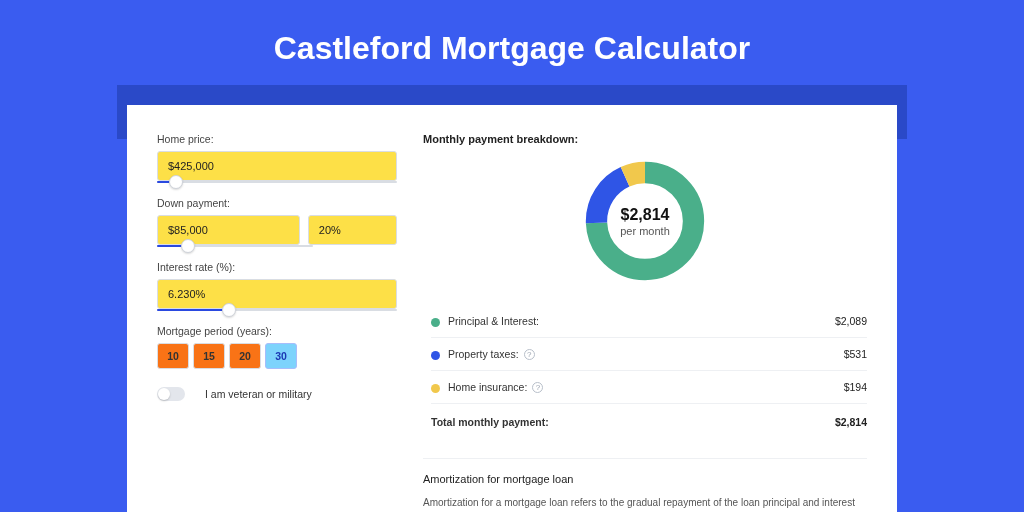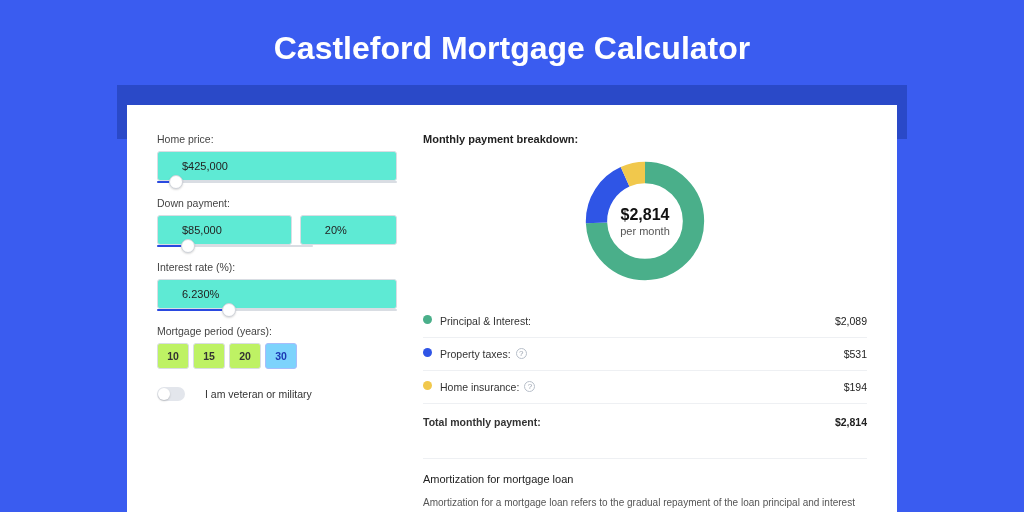--- a/index.html
+++ b/index.html
@@ -44,24 +44,24 @@
   .flabel {
     font-size: 10.5px;
     color: #444;
     margin-bottom: 6px;
     display: block;
   }
   .input {
     width: 100%;
     border: 1px solid #d9dde3;
     border-radius: 3px;
-    background: #5eead4;
+    background: #fde047;
     font-size: 11px;
     color: #222;
-    padding: 8px 24px;
+    padding: 8px 10px;
     height: 30px;
   }
   .group { margin-bottom: 14px; }
   .slider-track {
     height: 2px;
     background: #d9dde3;
     position: relative;
     margin-top: 0px;
     border-radius: 2px;
   }
@@ -82,21 +82,21 @@
     transform: translate(-50%, -50%);
     box-shadow: 0 1px 2px rgba(0,0,0,0.15);
   }
   .row { display: flex; gap: 8px; }
   .row .input:first-child { flex: 1.8; }
   .row .input:last-child { flex: 1; }
 
   .periods { display: flex; gap: 4px; margin-top: 4px; }
   .period-btn {
     border: 1px solid #d9dde3;
-    background: #bef264;
+    background: #f97316;
     border-radius: 3px;
     font-size: 10.5px;
     font-weight: 600;
     color: #333;
     width: 32px;
     height: 26px;
     display: flex;
     align-items: center;
     justify-content: center;
     cursor: pointer;
@@ -140,24 +140,25 @@
   .donut svg { width: 128px; height: 128px; transform: rotate(-90deg); }
   .donut-center {
     position: absolute; inset: 0;
     display: flex; flex-direction: column;
     align-items: center; justify-content: center;
   }
   .donut-amount { font-size: 16px; font-weight: 800; color: #111; }
   .donut-sub { font-size: 11px; color: #555; margin-top: 1px; }
 
   .legend-row {
-    display: flex; align-items: flex-start;
+    display: flex; align-items: flex-end;
     padding: 10px 0;
     border-bottom: 1px solid #eef0f3;
     font-size: 10.5px;
+    margin-left: 8px;
   }
   .legend-row.total { font-weight: 700; border-bottom: none; padding-top: 12px; }
   .legend-row.total .legend-amount { font-weight: 800; }
   .dot { width: 9px; height: 9px; border-radius: 50%; margin-right: 8px; flex-shrink: 0; }
   .dot.green { background: #4aaf8a; }
   .dot.blue { background: #2f55e6; }
   .dot.yellow { background: #f1c84c; }
   .legend-label { color: #333; }
   .legend-amount { margin-left: auto; color: #222; }
   .help-icon {

